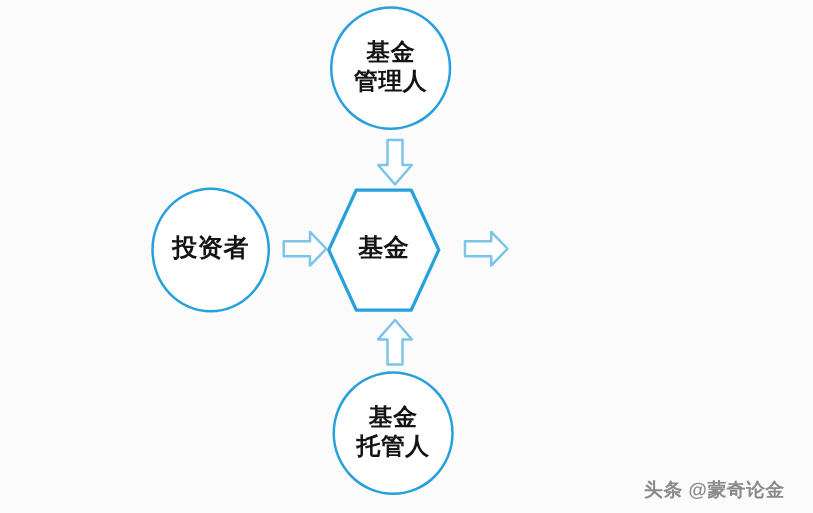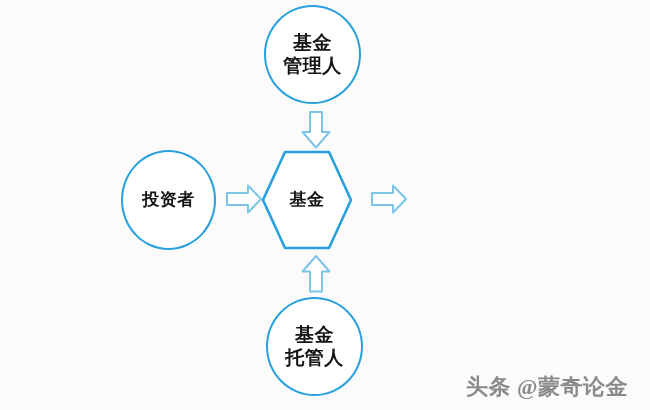--- a/index.html
+++ b/index.html
@@ -38,21 +38,21 @@
     background: #ffffff;
   }
   .node-label {
     font-weight: bold;
     color: #141414;
     line-height: 1.16;
     letter-spacing: 0.5px;
     white-space: pre-line;
     user-select: none;
   }
-  .label-1line { font-size: 17px; }
+  .label-1line { font-size: 20px; }
   .label-2line { font-size: 19px; }
 
   
   #node-fund-manager { left: 264px; top: 5px;   width: 97px;  height: 99px; }
   #node-investor     { left: 121px; top: 150px; width: 95px;  height: 100px; }
   #node-securities   { left: 414px; top: 150px; width: 96px;  height: 100px; }
   #node-custodian    { left: 266px; top: 297px; width: 97px;  height: 99px; }
 
   
   #node-fund {
@@ -79,22 +79,22 @@
   #arrow-manager-to-fund  { left: 299px; top: 110px; width: 34px; height: 40px; }
   #arrow-custodian-to-fund{ left: 299px; top: 253px; width: 34px; height: 41px; }
   #arrow-investor-to-fund { left: 225px; top: 182px; width: 38px; height: 34px; }
   #arrow-fund-to-securities { left: 370px; top: 182px; width: 38px; height: 34px; }
 
   
   #watermark {
     position: absolute;
     right: 12px;
     bottom: 8px;
-    font-family: Liberation Serif, serif;
-    font-size: 22px;
+    font-family: Liberation Sans, sans-serif;
+    font-size: 15px;
     font-weight: bold;
     color: #8a8a8a;
     letter-spacing: 0.5px;
     user-select: none;
   }
 </style>
 </head>
 <body>
 
 <div id="diagram-root">

